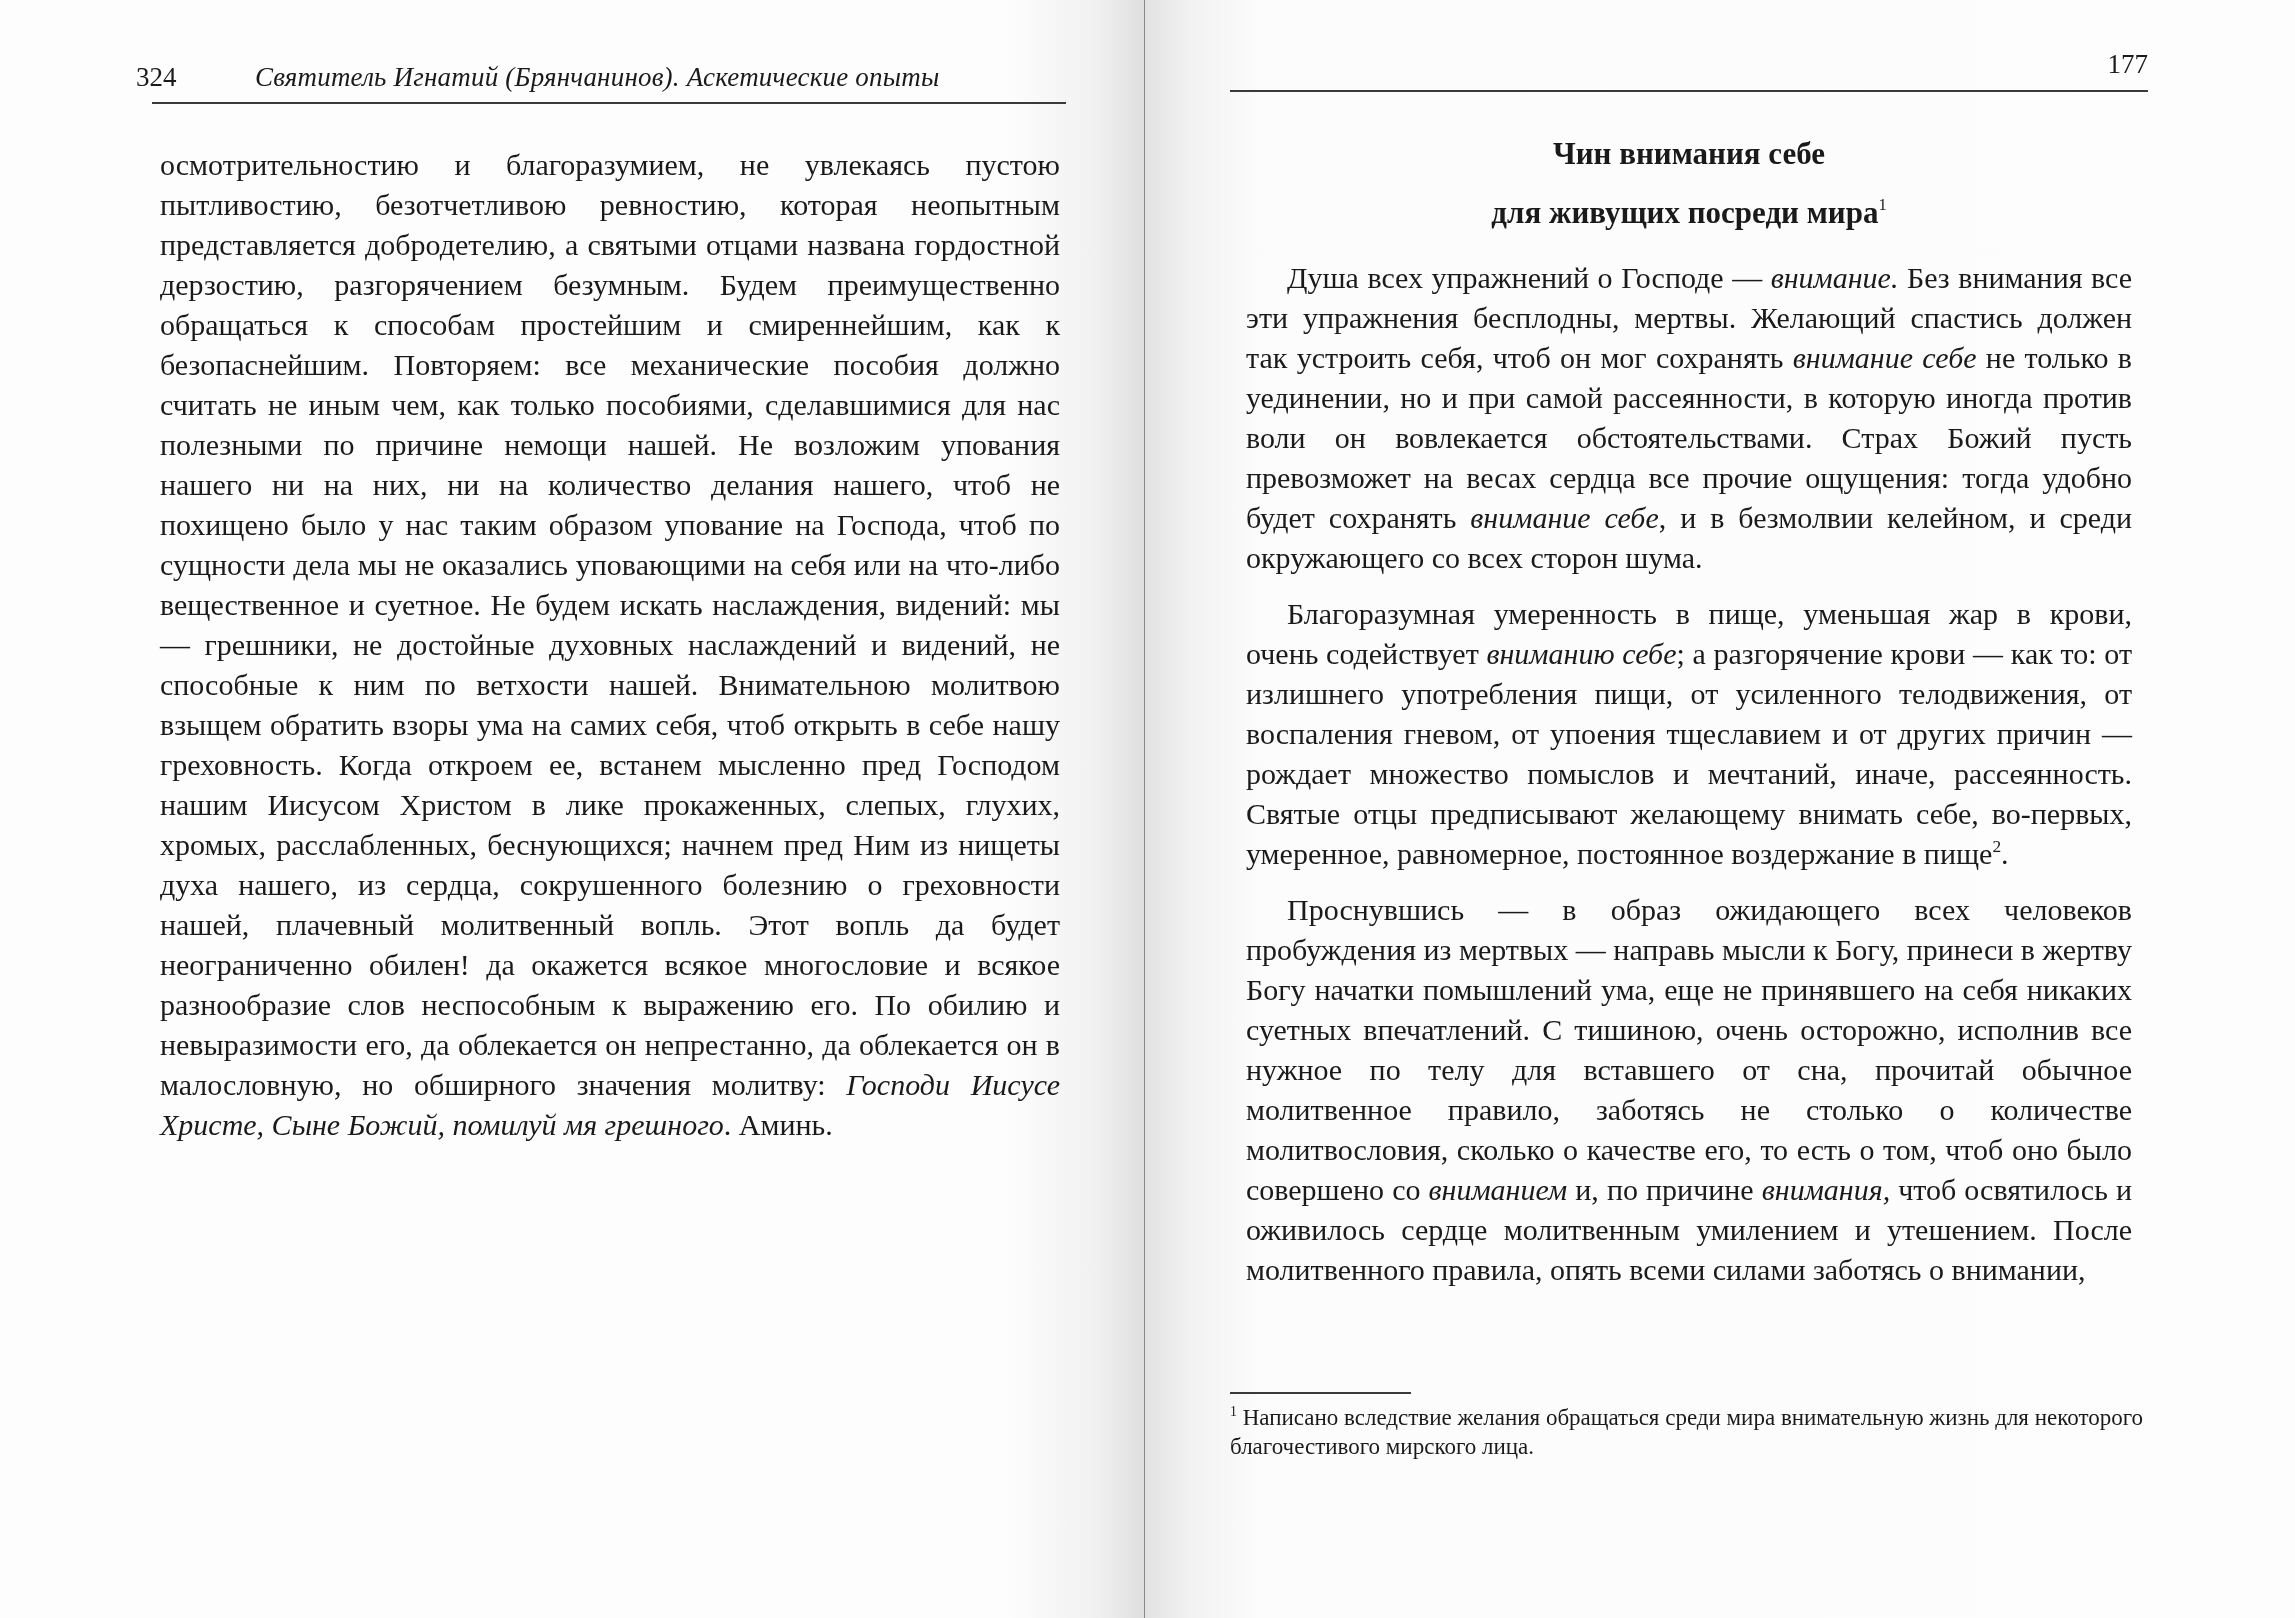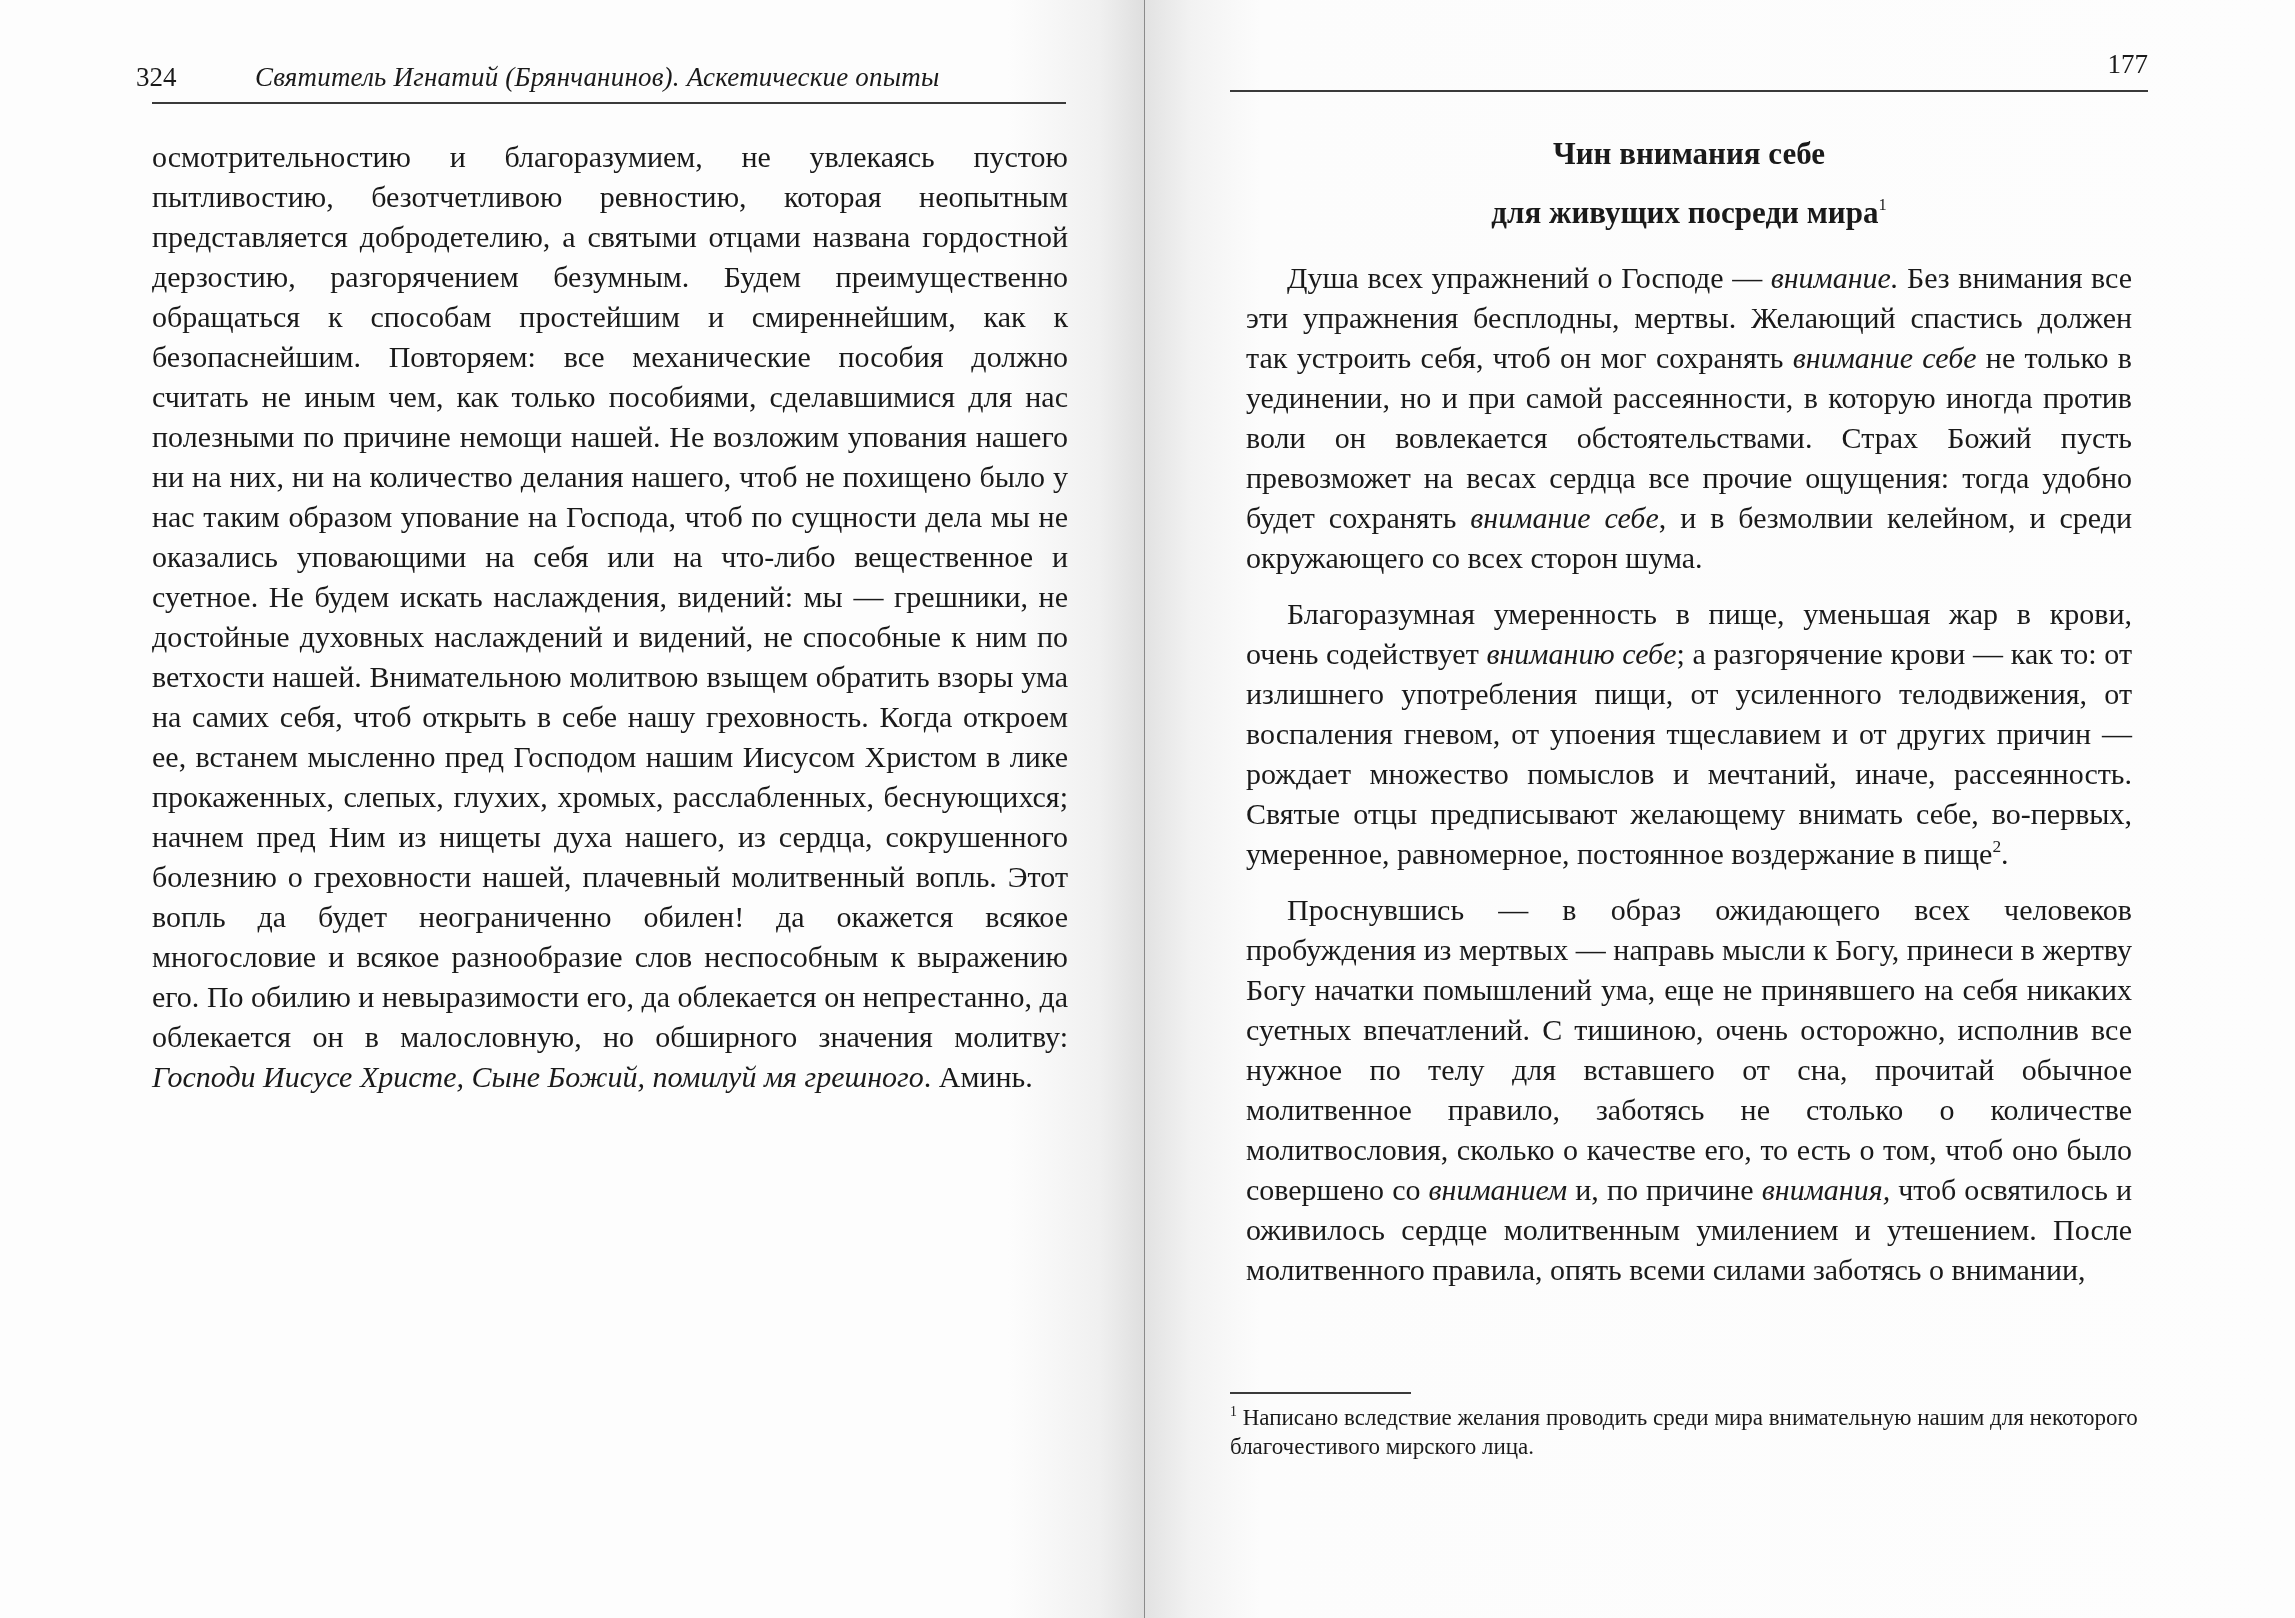--- a/index.html
+++ b/index.html
@@ -19,21 +19,21 @@
   .rh-left { left: 136px; top: 61px; width: 914px; }
   .rh-left .pn { display: inline-block; width: 119px; }
   .rh-left .title { font-style: italic; letter-spacing: 0.2px; }
   .rule { position: absolute; height: 2.3px; background: #3a3a3a; }
   .rule-left { left: 152px; top: 102px; width: 914px; }
   .rh-right { left: 1230px; top: 48px; width: 918px; text-align: right; }
   .rule-right { left: 1230px; top: 90px; width: 918px; }
 
   .body-text { position: absolute; font-size: 30px; line-height: 40px; text-align: justify; }
   .body-left { left: 152px; top: 137px; width: 916px; }
-  .body-left p { margin: 0; text-align-last: left; }
+  .body-left p { margin: 8px; text-align-last: left; }
 
   .chapter-title { position: absolute; left: 1230px; top: 128px; width: 918px; text-align: center;
     font-weight: bold; font-size: 31px; line-height: 51px; }
   .chapter-title sup { font-size: 16.5px; font-weight: normal; vertical-align: 13px; }
   .body-right { left: 1230px; top: 242px; width: 918px; }
   .body-right p { margin: 16px; text-indent: 41px; text-align-last: left; }
   .body-right sup, .body-left sup { font-size: 17.4px; vertical-align: 12px; line-height: 0; }
   em { font-style: italic; }
 
   .fn-rule { position: absolute; left: 1230px; top: 1392px; width: 181px; height: 2.3px; background: #3a3a3a; }
@@ -70,17 +70,17 @@
   </div>
 
   <div class="body-text body-right">
     <p><span>Душа всех упражнений о Господе — </span><em>внимание.</em><span> Без внимания все эти упражнения бесплодны, мертвы. Желающий спастись должен так устроить себя, чтоб он мог сохранять </span><em>внимание себе</em><span> не только в уединении, но и при самой рассеянности, в которую иногда против воли он вовлекается обстоятельствами. Страх Божий пусть превозможет на весах сердца все прочие ощущения: тогда удобно будет сохранять </span><em>внимание себе</em><span>, и в безмолвии келейном, и среди окружающего со всех сторон шума.</span></p>
     <p><span>Благоразумная умеренность в пище, уменьшая жар в крови, очень содействует </span><em>вниманию себе</em><span>; а разгорячение крови — как то: от излишнего употребления пищи, от усиленного телодвижения, от воспаления гневом, от упоения тщеславием и от других причин — рождает множество помыслов и мечтаний, иначе, рассеянность. Святые отцы предписывают желающему внимать себе, во-первых, умеренное, равномерное, постоянное воздержание в пище</span><sup>2</sup><span>.</span></p>
     <p class="last"><span>Проснувшись — в образ ожидающего всех человеков пробуждения из мертвых — направь мысли к Богу, принеси в жертву Богу начатки помышлений ума, еще не принявшего на себя никаких суетных впечатлений. С тишиною, очень осторожно, исполнив все нужное по телу для вставшего от сна, прочитай обычное молитвенное правило, заботясь не столько о количестве молитвословия, сколько о качестве его, то есть о том, чтоб оно было совершено со </span><em>вниманием</em><span> и, по причине </span><em>внимания,</em><span> чтоб освятилось и оживилось сердце молитвенным умилением и утешением. После молитвенного правила, опять всеми силами заботясь о внимании,</span></p>
   </div>
 
   <div class="fn-rule"></div>
   <div class="footnotes">
-    <p><sup>1</sup><span> Написано вследствие желания проводить среди мира внимательную нашим для некоторого благочестивого мирского лица.</span></p>
+    <p><sup>1</sup><span> Написано вследствие желания обращаться среди мира внимательную жизнь для некоторого благочестивого мирского лица.</span></p>
   </div>
 
 </div>
 
 
 </body></html>

